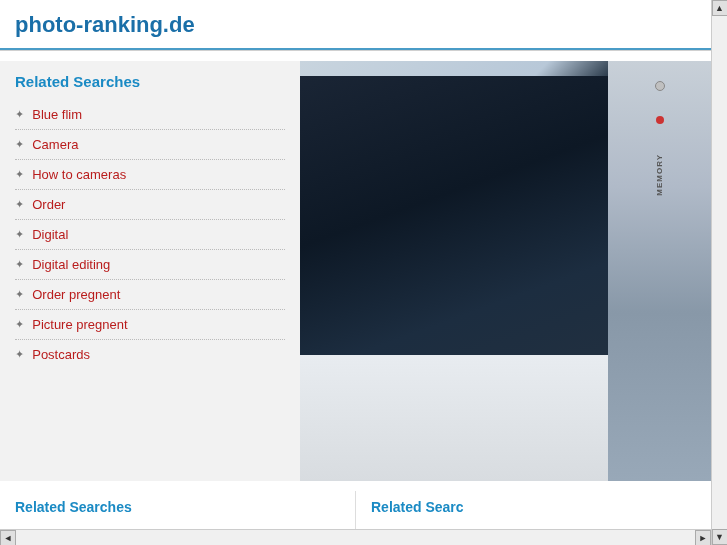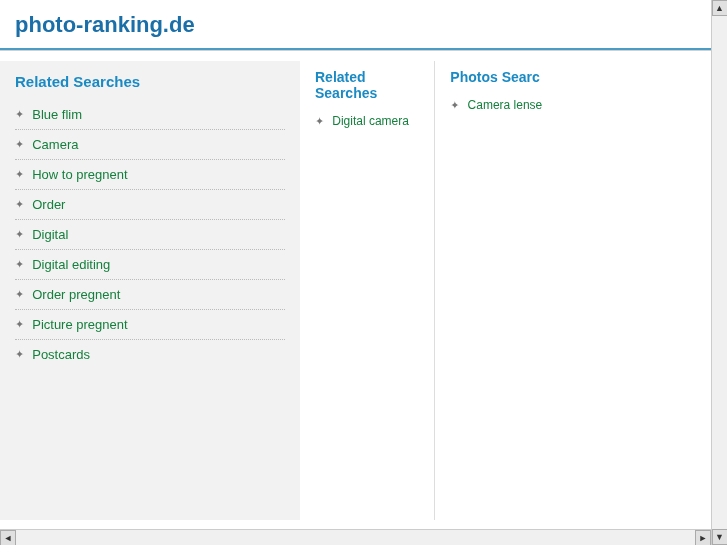--- a/index.html
+++ b/index.html
@@ -94,21 +94,21 @@
     .site-title {
       font-size: 22px;
       font-weight: bold;
       color: #1a6fa8;
       text-decoration: none;
     }
 
     
     .page-body {
       display: flex;
-      flex-direction: row;
+      flex-direction: column;
       height: calc(100% - 60px);
     }
 
     .top-section {
       display: flex;
       flex-direction: row;
       padding: 10px 0 0 0;
     }
 
     
@@ -137,21 +137,21 @@
     .search-item:last-child {
       border-bottom: none;
     }
     .arrow-icon {
       color: #777;
       margin-right: 8px;
       font-size: 11px;
       flex-shrink: 0;
     }
     .search-link {
-      color: #15803d;
+      color: #b91c1c;
       font-size: 13px;
     }
 
     
     .right-image {
       flex: 1;
       background: #d0d8e0;
       overflow: hidden;
       position: relative;
       min-height: 300px;
@@ -283,21 +283,21 @@
         <div class="search-item">
           <span class="arrow-icon">✦</span>
           <span class="search-link">Blue flim</span>
         </div>
         <div class="search-item">
           <span class="arrow-icon">✦</span>
           <span class="search-link">Camera</span>
         </div>
         <div class="search-item">
           <span class="arrow-icon">✦</span>
-          <span class="search-link">How to pregnent</span>
+          <span class="search-link">How to cameras</span>
         </div>
         <div class="search-item">
           <span class="arrow-icon">✦</span>
           <span class="search-link">Order</span>
         </div>
         <div class="search-item">
           <span class="arrow-icon">✦</span>
           <span class="search-link">Digital</span>
         </div>
         <div class="search-item">
@@ -339,21 +339,21 @@
       <div class="bottom-col">
         <div class="section-title">Related Searches</div>
         <div class="search-item">
           <span class="arrow-icon">✦</span>
           <span class="search-link">Digital camera</span>
         </div>
 
       </div>
 
       <div class="bottom-col">
-        <div class="section-title">Photos Searc</div>
+        <div class="section-title">Related Searc</div>
         <div class="search-item">
           <span class="arrow-icon">✦</span>
           <span class="search-link">Camera lense</span>
         </div>
 
       </div>
 
     </div>
 
   </div>

